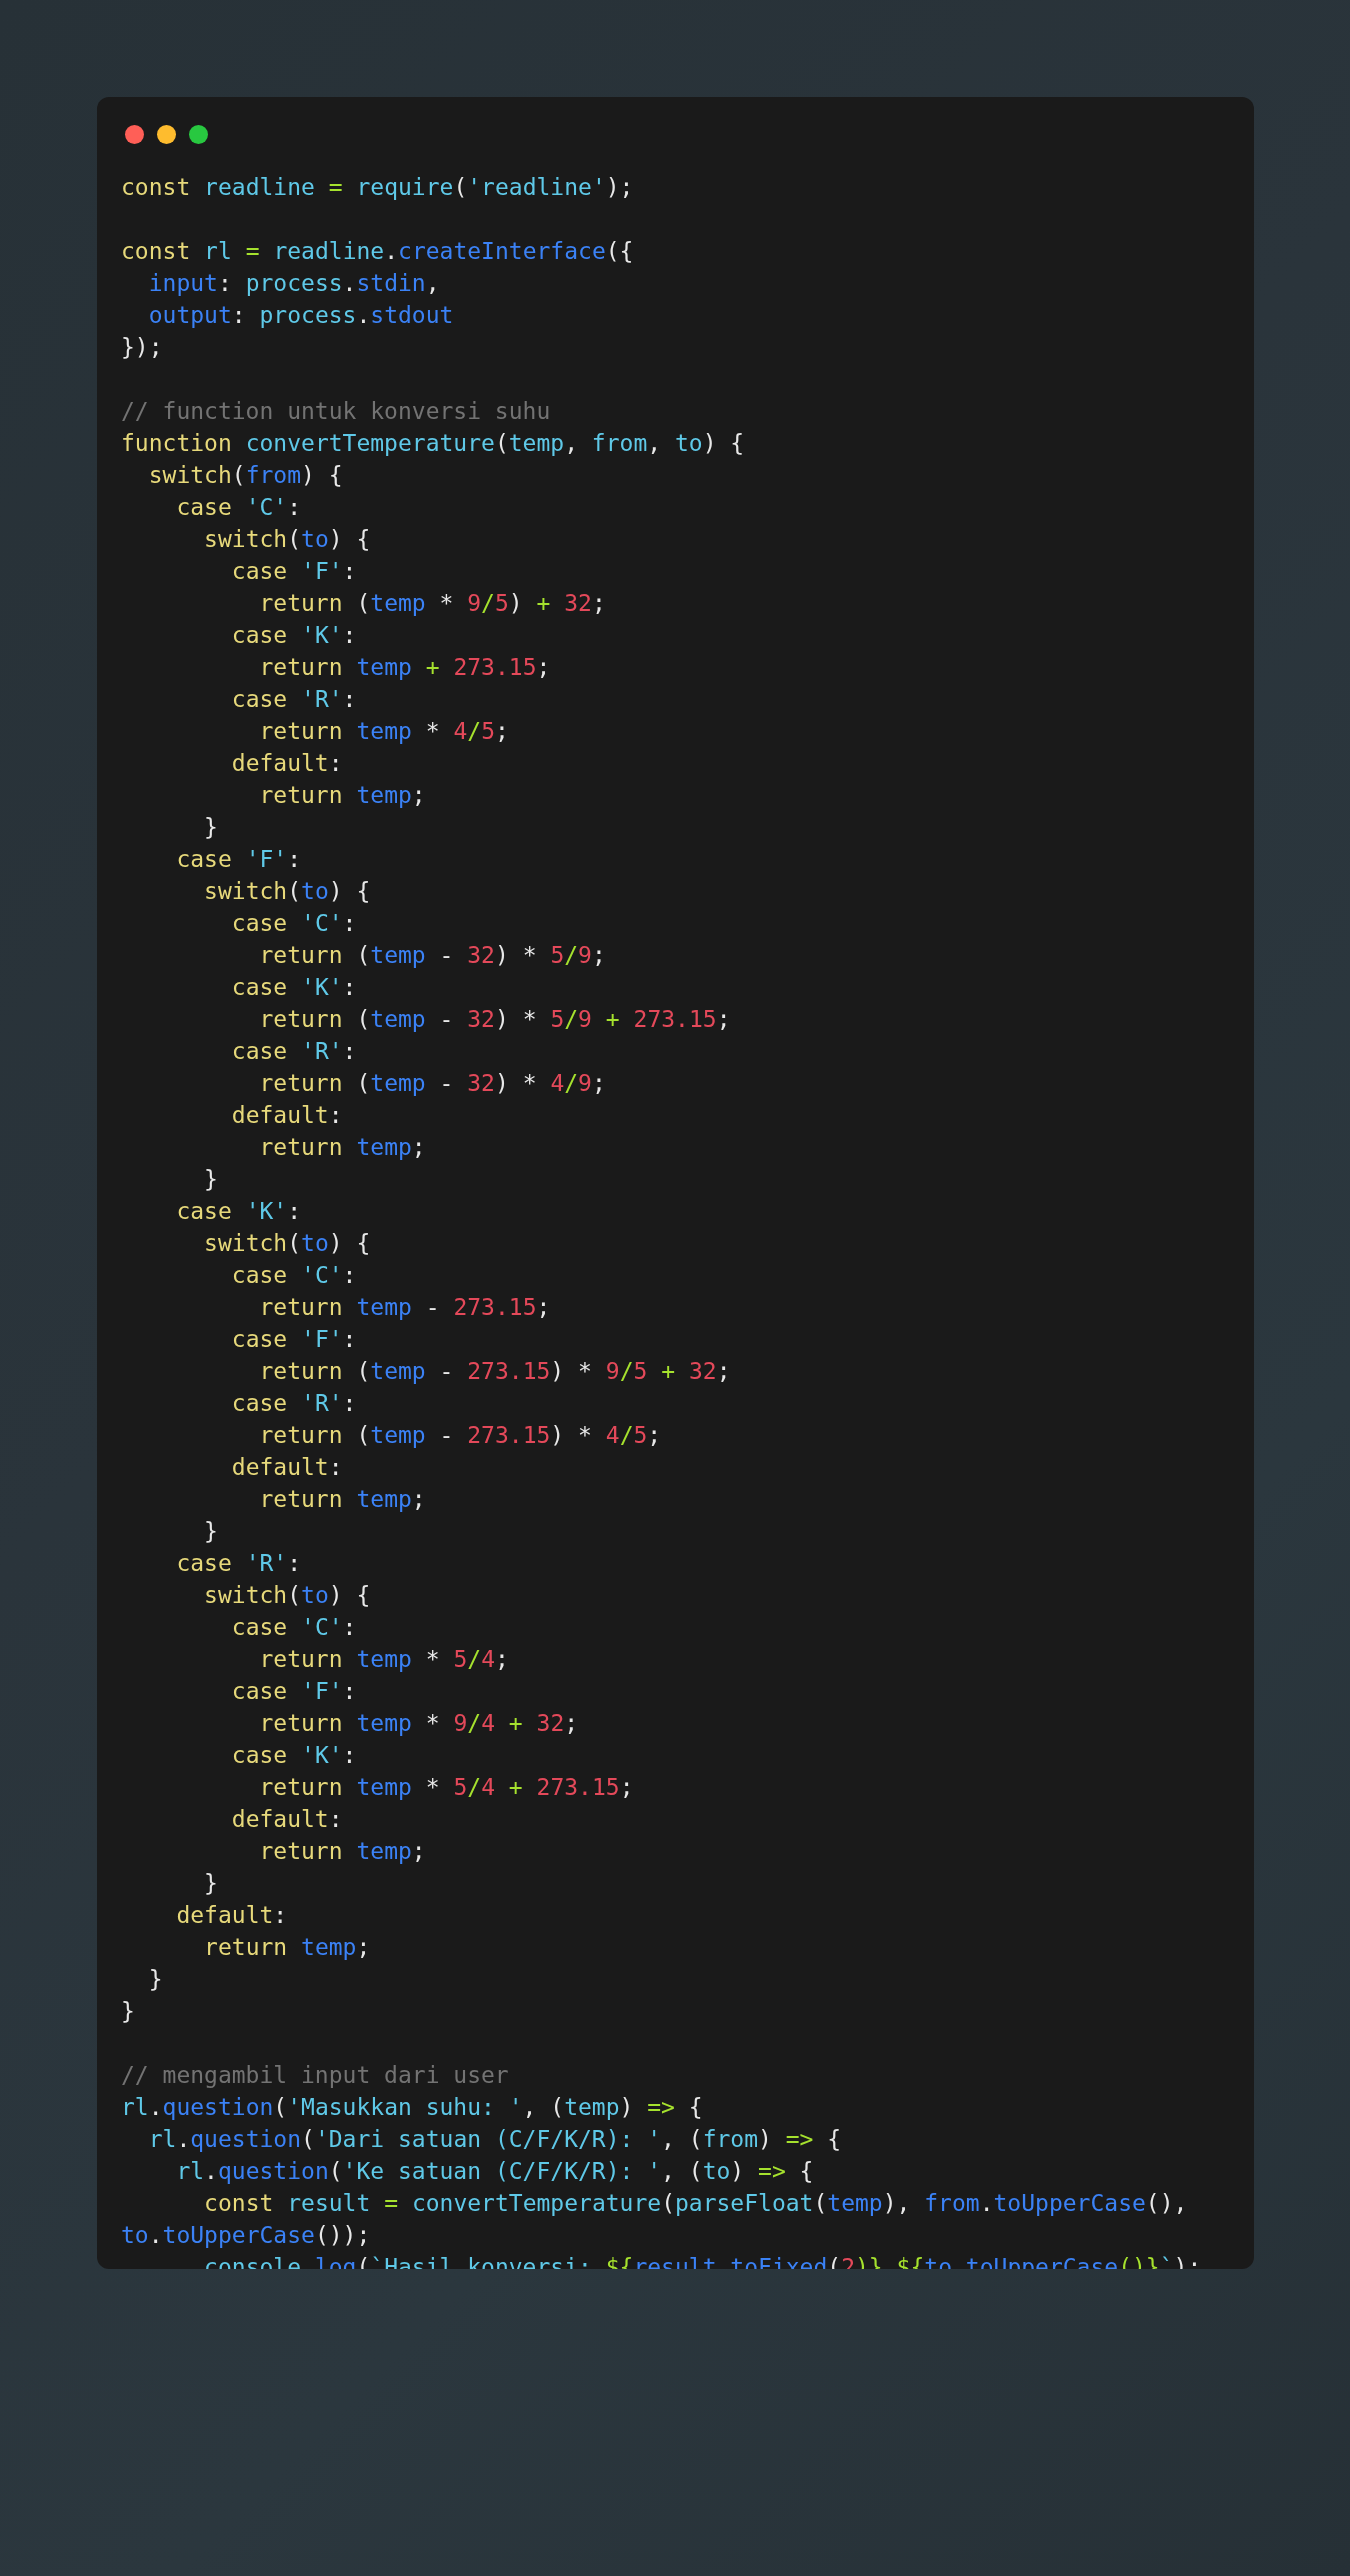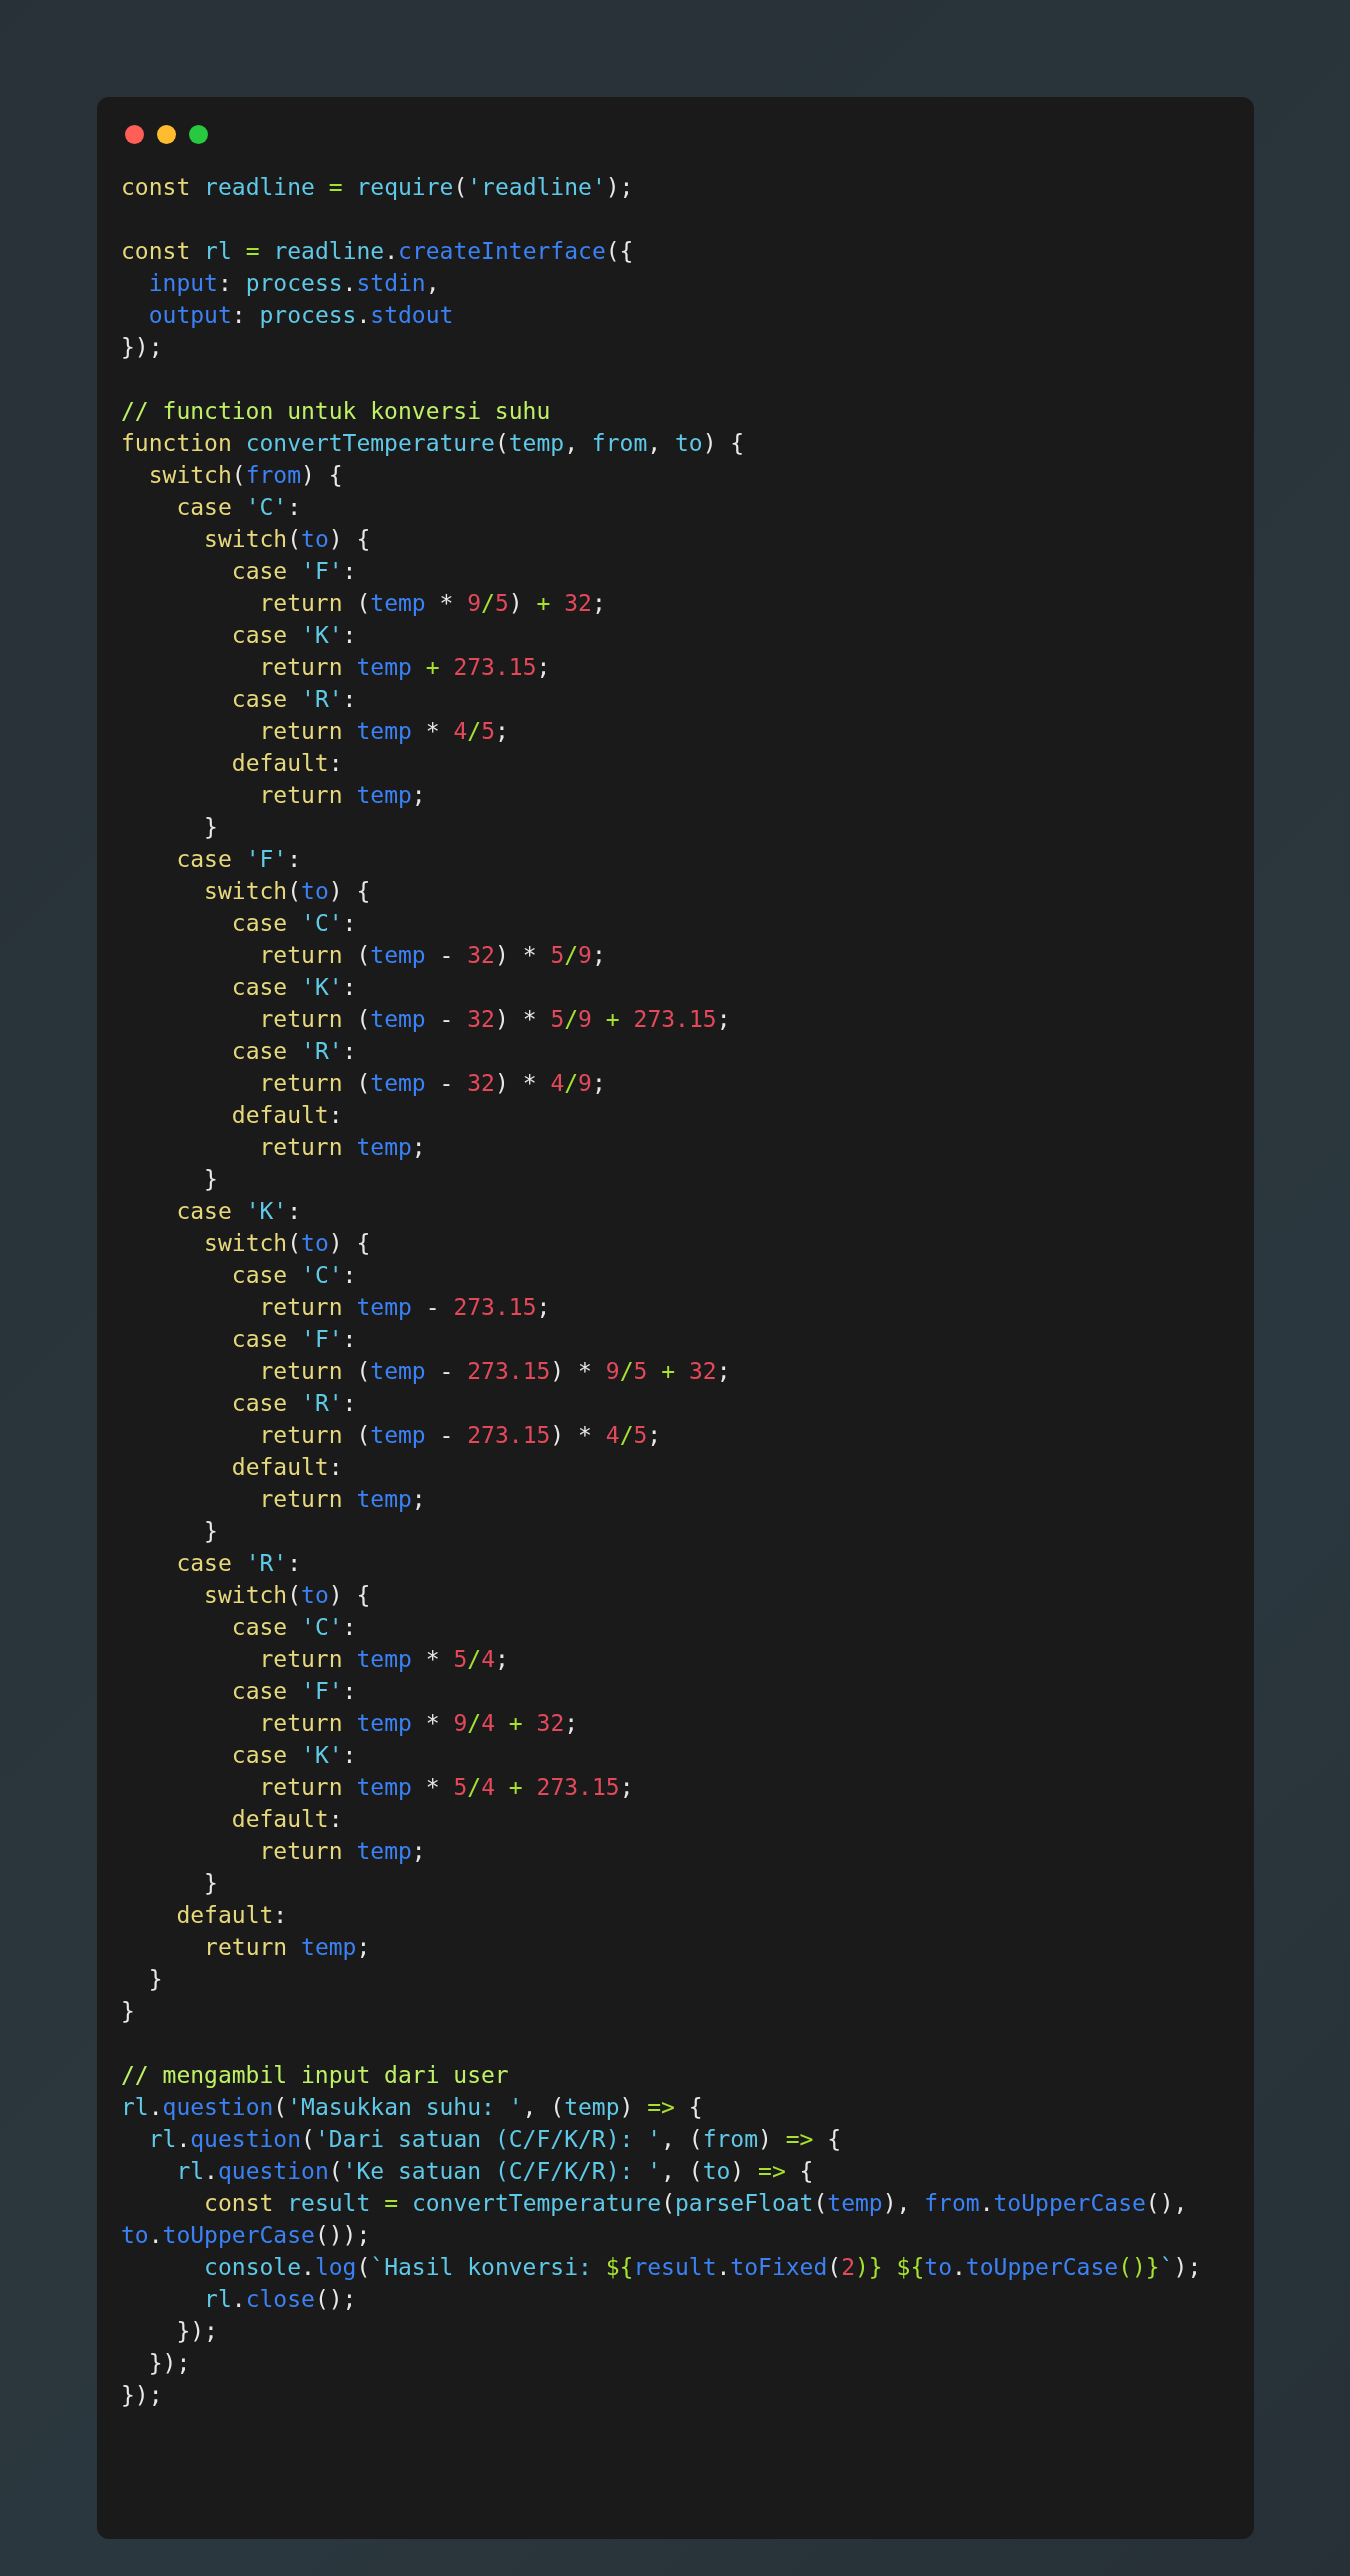--- a/index.html
+++ b/index.html
@@ -15,21 +15,21 @@
     font-family: "DejaVu Sans Mono", monospace;
     display: block;
     position: relative;
   }
 
   #window {
     position: absolute;
     left: 97px;
     top: 97px;
     width: 1157px;
-    height: 2442px;
+    height: 2172px;
     background: #1a1a1a;
     border-radius: 12px;
     overflow: hidden;
   }
 
   #titlebar {
     height: 74px;
     display: flex;
     align-items: center;
     padding-left: 28px;
@@ -59,21 +59,21 @@
 
   .ln { display: block; min-height: 32px; }
 
   
   .kw   { color: #e7d97b; }  
   .id   { color: #5fc9e8; }  
   .op   { color: #a6e22e; }  
   .prop { color: #3b82f6; }  
   .num  { color: #e4495a; }  
   .str  { color: #5fc9e8; }  
-  .cmt  { color: #bef264; }  
+  .cmt  { color: #737373; }  
   .pun  { color: #e8e8e8; }  
 </style>
 </head>
 <body>
 
 <div id="window">
 
   <div id="titlebar">
     <span class="dot dot-close"></span>
     <span class="dot dot-min"></span>

